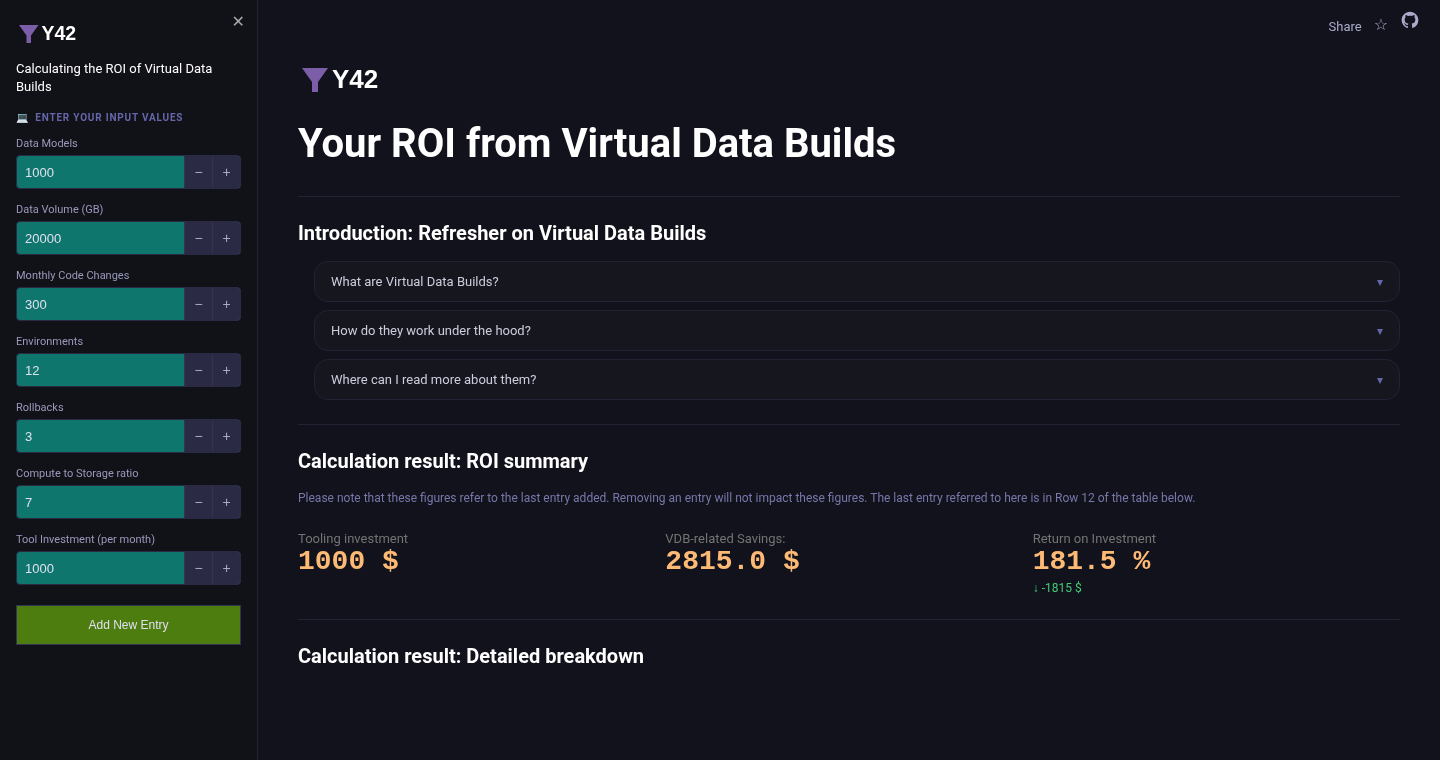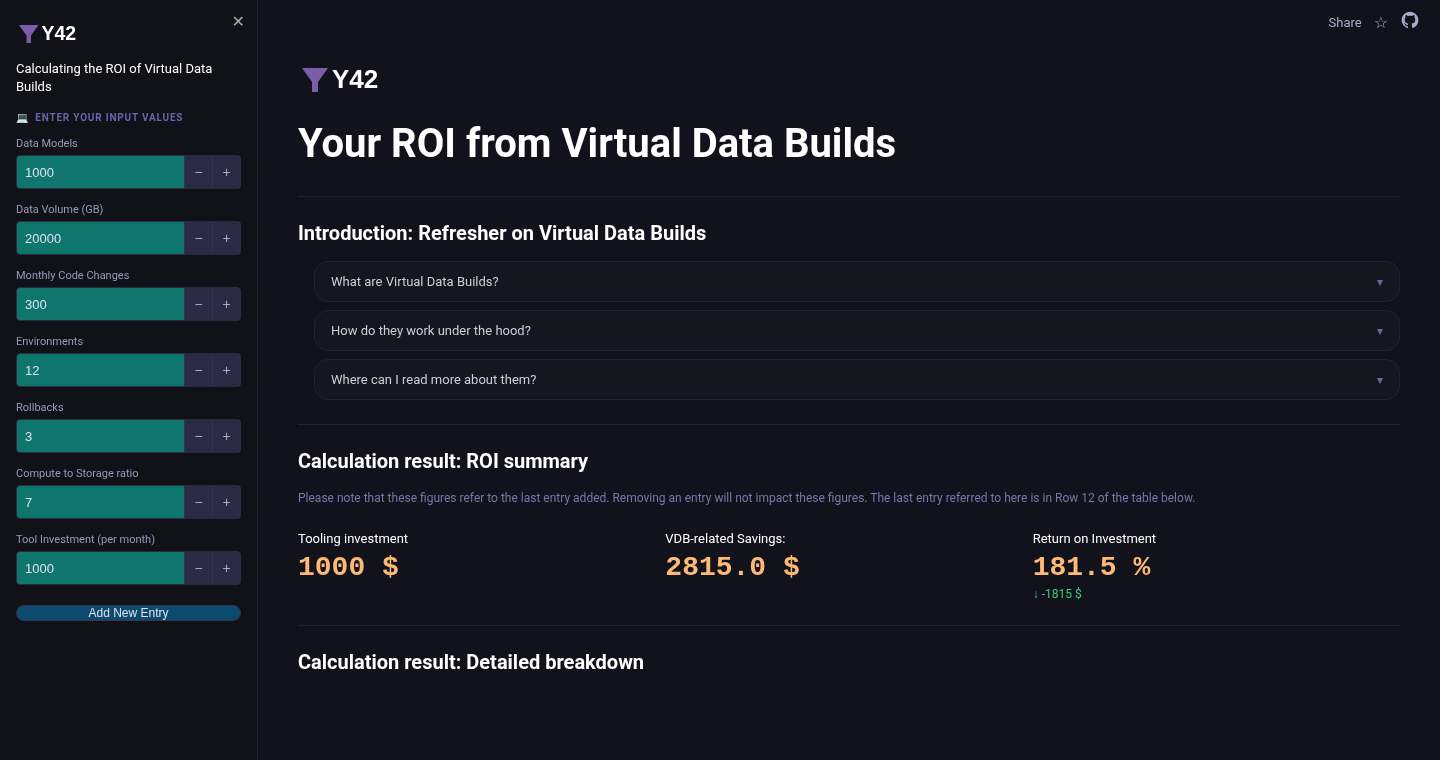--- a/index.html
+++ b/index.html
@@ -102,40 +102,40 @@
       cursor: pointer;
       font-size: 14px;
       display: flex;
       align-items: center;
       justify-content: center;
     }
     .btn-minus { border-left: 1px solid #333355 !important; }
     .btn-plus { border-left: 1px solid #333355 !important; }
     .add-entry-btn {
       margin: 10px 16px 16px 16px;
-      background: #0c4a6e;
+      background: #4d7c0f;
       border: 1px solid #333355;
       color: #e0e0f0;
       font-size: 12px;
-      padding: 0 14px;
-      border-radius: 8px;
+      padding: 12px 14px;
+      border-radius: 0;
       cursor: pointer;
       text-align: center;
     }
 
     
     .main {
       flex: 1;
       overflow-y: auto;
       background: #12121c;
     }
     .topbar {
       display: flex;
       justify-content: flex-end;
-      align-items: center;
+      align-items: flex-end;
       gap: 12px;
       padding: 10px 20px;
       background: #12121c;
     }
     .topbar-share {
       font-size: 13px;
       color: #aaaacc;
       cursor: pointer;
     }
     .topbar-icon {
@@ -195,22 +195,21 @@
     }
     .roi-metrics {
       display: flex;
       gap: 0;
     }
     .roi-metric {
       flex: 1;
     }
     .roi-metric-label {
       font-size: 13px;
-      color: #ffffff;
-      margin-bottom: 6px;
+      color: #737373;
     }
     .roi-metric-value {
       font-size: 28px;
       font-weight: 700;
       color: #fdba74;
       font-family: Liberation Mono, monospace;
     }
     .roi-metric-sub {
       font-size: 12px;
       color: #44cc77;

